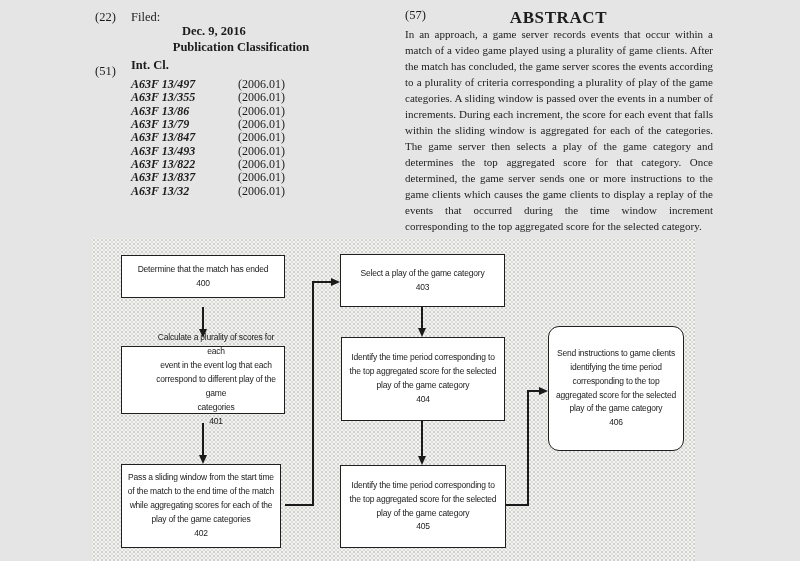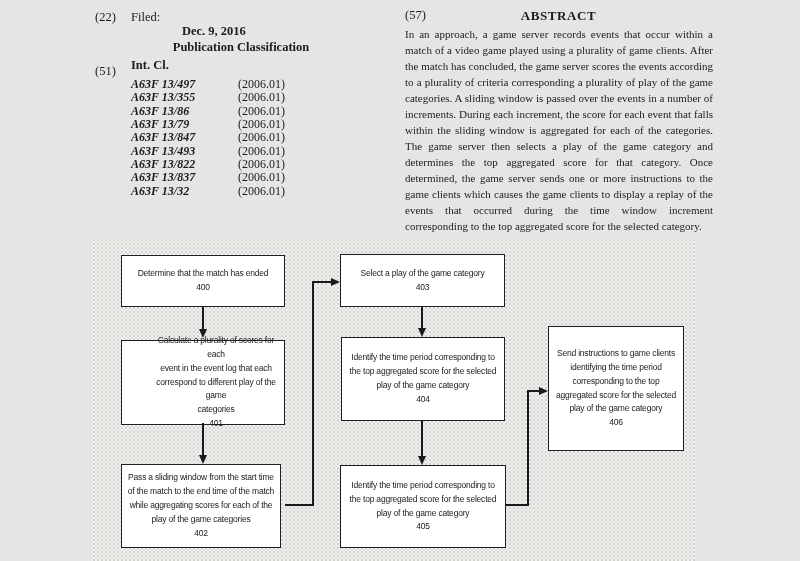--- a/index.html
+++ b/index.html
@@ -13,21 +13,21 @@
   .fld-label{font-size:12.5px;}
   .fld-value{font-size:12.5px;font-weight:bold;}
   .pub-title{font-size:12.5px;font-weight:bold;text-align:center;width:292px;}
   .intcl-label{font-size:12.5px;font-weight:bold;}
   .cls-list{left:131px;top:78px;width:210px;}
   .cls-row{height:13.35px;line-height:13.35px;font-size:12px;white-space:nowrap;}
   .cls-code{display:inline-block;width:107px;font-weight:bold;font-style:italic;}
   .cls-ver{display:inline-block;}
   
   .abstract-num{font-size:12.5px;}
-  .abstract-title{font-size:13px;font-weight:bold;text-align:center;width:307px;letter-spacing:.6px;}
+  .abstract-title{font-size:17px;font-weight:bold;text-align:center;width:307px;letter-spacing:.6px;}
   .abstract-body{
     width:308px;font-size:11px;line-height:16px;text-align:justify;
   }
   
   .figure{
     left:92px;top:238px;width:603px;height:323px;
     background-color:#f3f3f1;
     background-image:
       radial-gradient(rgba(125,125,120,.30) .8px, transparent 1px),
       radial-gradient(rgba(125,125,120,.18) .8px, transparent 1px);
@@ -73,26 +73,26 @@
     <div class="cls-row"><span class="cls-code">A63F 13/837</span><span class="cls-ver">(2006.01)</span></div>
     <div class="cls-row"><span class="cls-code">A63F 13/32</span><span class="cls-ver">(2006.01)</span></div>
   </div>
 
   <span class="abs abstract-num" style="left:405px;top:8px;">(57)</span>
   <div class="abs abstract-title" style="left:405px;top:8px;">ABSTRACT</div>
   <div class="abs abstract-body" style="left:405px;top:26px;">In an approach, a game server records events that occur within a match of a video game played using a plurality of game clients. After the match has concluded, the game server scores the events according to a plurality of criteria corresponding a plurality of play of the game categories. A sliding window is passed over the events in a number of increments. During each increment, the score for each event that falls within the sliding window is aggregated for each of the categories. The game server then selects a play of the game category and determines the top aggregated score for that category. Once determined, the game server sends one or more instructions to the game clients which causes the game clients to display a replay of the events that occurred during the time window increment corresponding to the top aggregated score for the selected category.</div>
 
   <div class="abs figure">
 
-    <div class="fc-box" style="left:29px;top:17px;width:164px;height:52px;">
+    <div class="fc-box" style="left:29px;top:17px;width:164px;height:43px;">
       <div class="fc-text">Determine that the match has ended</div>
       <div class="fc-num">400</div>
     </div>
 
-    <div class="fc-box" style="left:29px;top:102px;width:164px;height:85px;padding-left:28px;">
+    <div class="fc-box" style="left:29px;top:108px;width:164px;height:68px;padding-left:28px;">
       <div class="fc-text">Calculate a plurality of scores for each
 event in the event log that each
 correspond to different play of the game
 categories</div>
       <div class="fc-num">401</div>
     </div>
 
     <div class="fc-box" style="left:29px;top:226px;width:160px;height:84px;">
       <div class="fc-text">Pass a sliding window from the start time
 of the match to the end time of the match
@@ -113,21 +113,21 @@
       <div class="fc-num">404</div>
     </div>
 
     <div class="fc-box" style="left:248px;top:227px;width:166px;height:83px;">
       <div class="fc-text">Identify the time period corresponding to
 the top aggregated score for the selected
 play of the game category</div>
       <div class="fc-num">405</div>
     </div>
 
-    <div class="fc-box" style="left:456px;top:88px;width:136px;height:125px;">
+    <div class="fc-box" style="left:456px;top:88px;width:136px;height:125px;border-radius:11px;">
       <div class="fc-text">Send instructions to game clients
 identifying the time period
 corresponding to the top
 aggregated score for the selected
 play of the game category</div>
       <div class="fc-num">406</div>
     </div>
 
     <svg class="fc-svg" width="603" height="323" viewBox="0 0 603 323">
 

